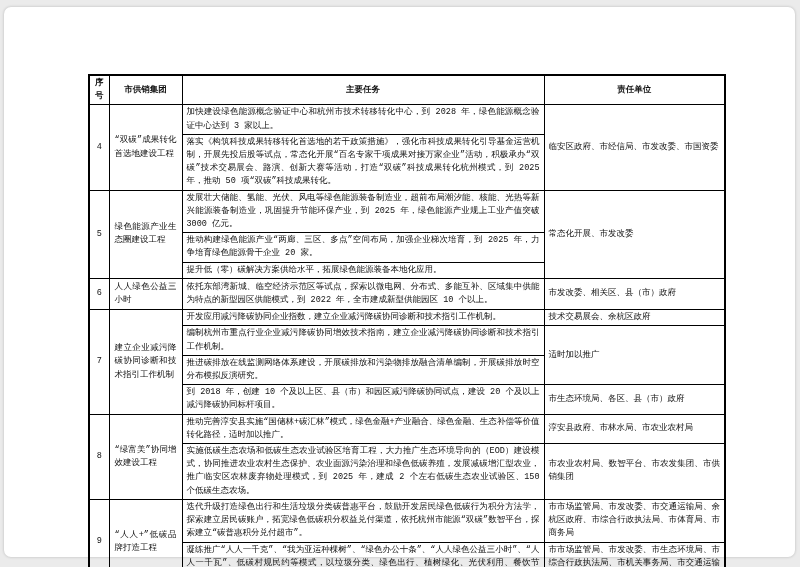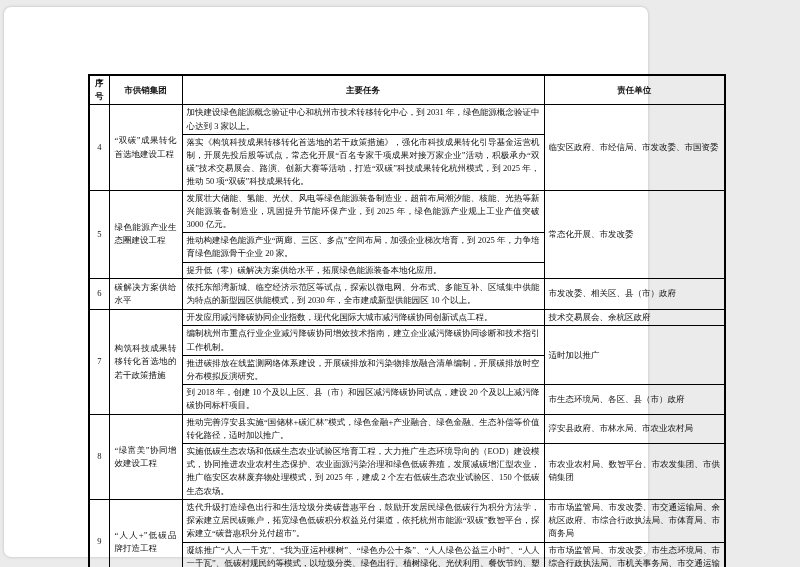--- a/index.html
+++ b/index.html
@@ -8,25 +8,26 @@
     width: 800px;
     height: 567px;
     background: #ebebeb;
     font-family: "Liberation Serif", "DejaVu Serif", serif;
     overflow: hidden;
   }
   .paper {
     position: absolute;
     left: 4px;
     top: 7px;
-    width: 644px;
+    width: 791px;
     height: 550px;
     background: #ffffff;
     border-radius: 7px;
     box-shadow: 0 0 3px rgba(0,0,0,0.22);
+    font-family: Liberation Mono, monospace;
   }
   table.doc-table {
     position: absolute;
     left: 84px;
     top: 67px;
     width: 636px;
     border-collapse: collapse;
     table-layout: fixed;
     border: 2px solid #000;
     font-size: 8.5px;
@@ -84,21 +85,21 @@
         <th>市供销集团</th>
         <th>主要任务</th>
         <th>责任单位</th>
       </tr>
     </thead>
     <tbody>
 
       <tr>
         <td class="c-no" rowspan="2">4</td>
         <td class="c-name" rowspan="2">“双碳”成果转化首选地建设工程</td>
-        <td class="c-task">加快建设绿色能源概念验证中心和杭州市技术转移转化中心，到 2031 年，绿色能源概念验证中心达到 3 家以上。</td>
+        <td class="c-task">加快建设绿色能源概念验证中心和杭州市技术转移转化中心，到 2028 年，绿色能源概念验证中心达到 3 家以上。</td>
         <td class="c-unit" rowspan="2">临安区政府、市经信局、市发改委、市国资委</td>
       </tr>
       <tr>
         <td class="c-task">落实《构筑科技成果转移转化首选地的若干政策措施》，强化市科技成果转化引导基金运营机制，开展先投后股等试点，常态化开展“百名专家千项成果对接万家企业”活动，积极承办“双碳”技术交易展会、路演、创新大赛等活动，打造“双碳”科技成果转化杭州模式，到 2025 年，推动 50 项“双碳”科技成果转化。</td>
       </tr>
 
       <tr>
         <td class="c-no" rowspan="3">5</td>
         <td class="c-name" rowspan="3">绿色能源产业生态圈建设工程</td>
         <td class="c-task">发展壮大储能、氢能、光伏、风电等绿色能源装备制造业，超前布局潮汐能、核能、光热等新兴能源装备制造业，巩固提升节能环保产业，到 2025 年，绿色能源产业规上工业产值突破 3000 亿元。</td>
@@ -106,29 +107,29 @@
       </tr>
       <tr>
         <td class="c-task">推动构建绿色能源产业“两廊、三区、多点”空间布局，加强企业梯次培育，到 2025 年，力争培育绿色能源骨干企业 20 家。</td>
       </tr>
       <tr>
         <td class="c-task">提升低（零）碳解决方案供给水平，拓展绿色能源装备本地化应用。</td>
       </tr>
 
       <tr>
         <td class="c-no">6</td>
-        <td class="c-name">碳解决方案供给水平</td>
-        <td class="c-task">依托东部湾新城、临空经济示范区等试点，探索以微电网、分布式、多能互补、区域集中供能为特点的新型园区供能模式，到 2030 年，全市建成新型供能园区 10 个以上。</td>
+        <td class="c-name">人人绿色公益三小时</td>
+        <td class="c-task">依托东部湾新城、临空经济示范区等试点，探索以微电网、分布式、多能互补、区域集中供能为特点的新型园区供能模式，到 2022 年，全市建成新型供能园区 10 个以上。</td>
         <td class="c-unit">市发改委、相关区、县（市）政府</td>
       </tr>
 
       <tr>
         <td class="c-no" rowspan="4">7</td>
-        <td class="c-name" rowspan="4">构筑科技成果转移转化首选地的若干政策措施</td>
-        <td class="c-task">开发应用减污降碳协同企业指数，现代化国际大城市减污降碳协同创新试点工程。</td>
+        <td class="c-name" rowspan="4">建立企业减污降碳协同诊断和技术指引工作机制</td>
+        <td class="c-task">开发应用减污降碳协同企业指数，建立企业减污降碳协同诊断和技术指引工作机制。</td>
         <td class="c-unit">技术交易展会、余杭区政府</td>
       </tr>
       <tr>
         <td class="c-task">编制杭州市重点行业企业减污降碳协同增效技术指南，建立企业减污降碳协同诊断和技术指引工作机制。</td>
         <td class="c-unit" rowspan="2">适时加以推广</td>
       </tr>
       <tr>
         <td class="c-task">推进碳排放在线监测网络体系建设，开展碳排放和污染物排放融合清单编制，开展碳排放时空分布模拟反演研究。</td>
       </tr>
       <tr>

